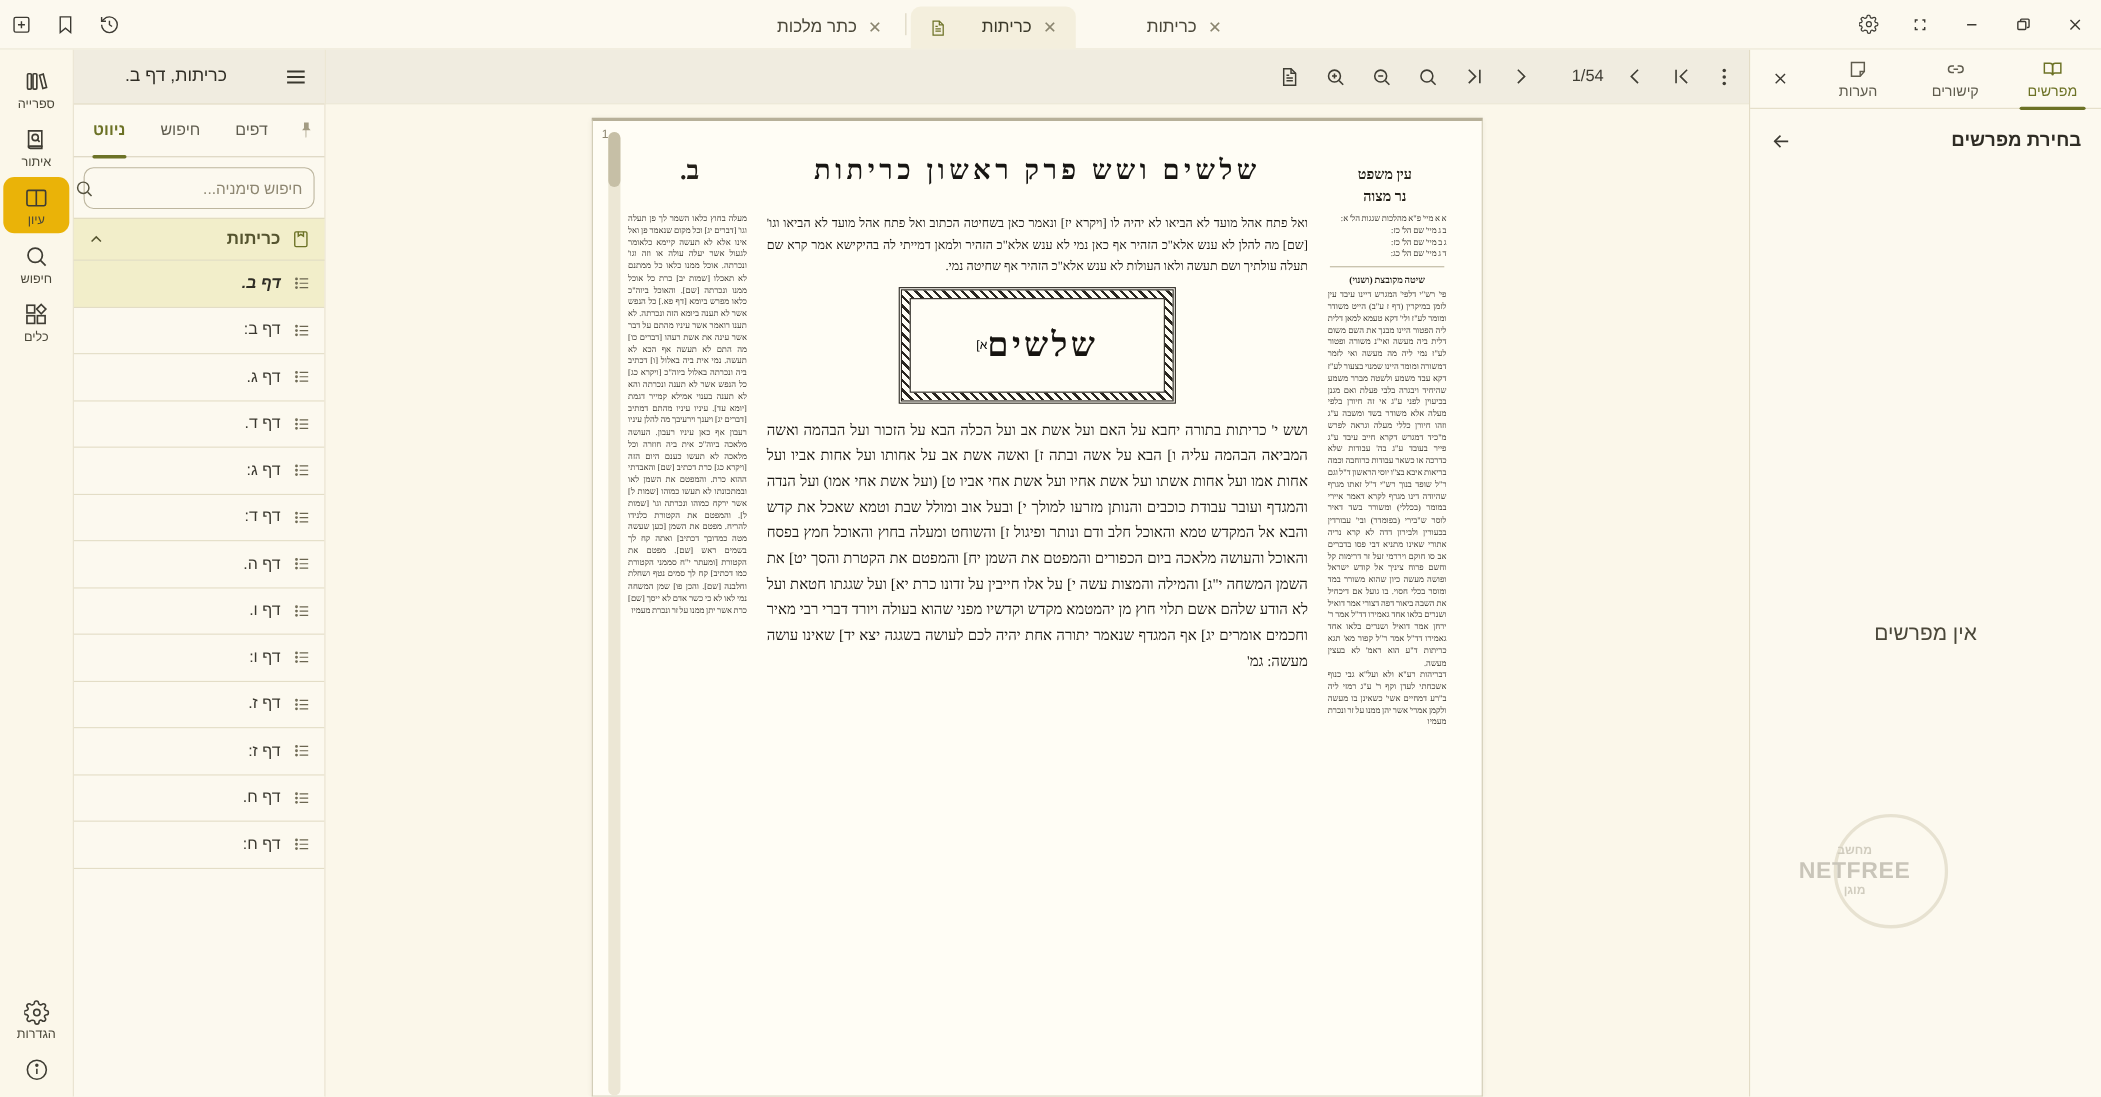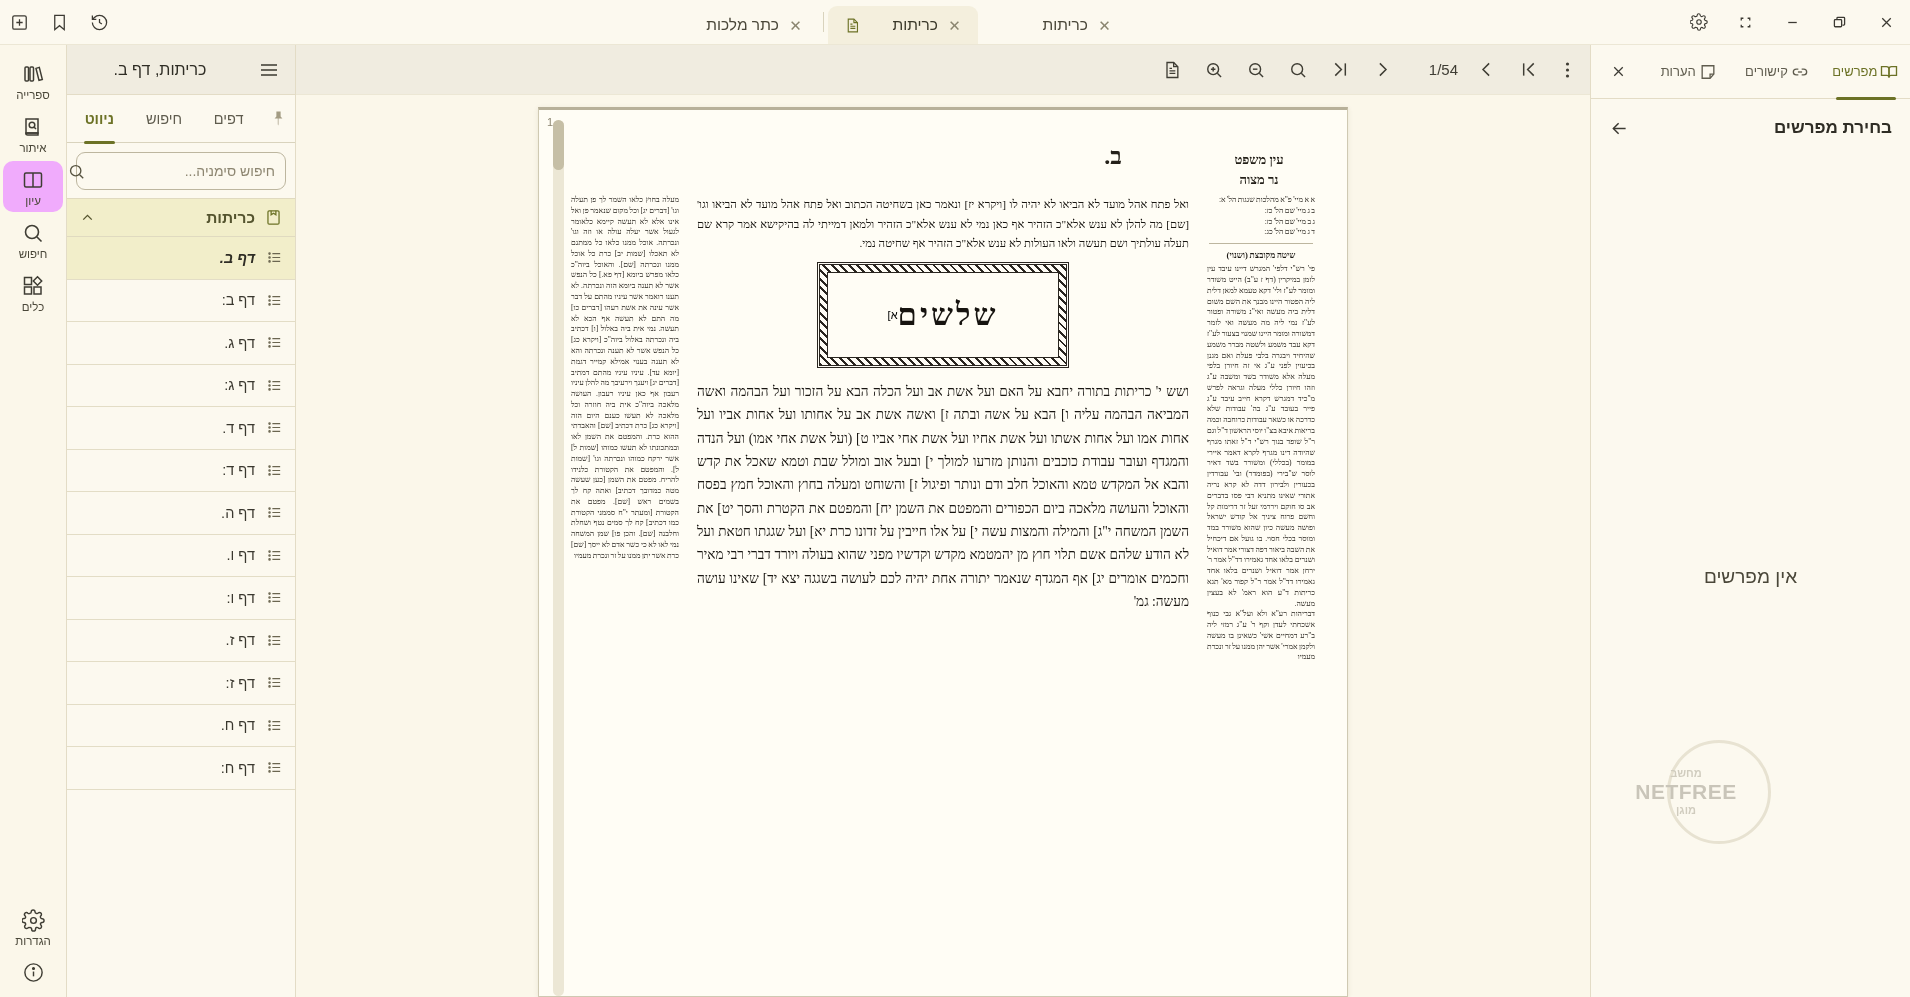--- a/index.html
+++ b/index.html
@@ -68,21 +68,21 @@
     background: #fcf9ef;
     display: flex; flex-direction: column;
     border-left: 1px solid #e3dcc6;
   }
   .lp-tabs {
     height: 54px; display: flex; align-items: center;
     border-bottom: 1px solid #e3dcc6;
     direction: rtl; position: relative;
   }
   .lp-tab {
-    flex: 1; height: 54px; display: flex; flex-direction: row;
+    flex: 1; height: 54px; display: flex; flex-direction: column;
     align-items: center; justify-content: center; gap: 2px;
     cursor: pointer; color: #5f5c4e; font-size: 13px;
     position: relative;
   }
   .lp-tab.active { color: #6c7226; }
   .lp-tab.active::after {
     content: ""; position: absolute; bottom: -1px; left: 16%;
     width: 68%; height: 3px; background: #6c7226; border-radius: 2px;
   }
   .lp-close {
@@ -291,21 +291,21 @@
   .rail {
     width: 66px; min-width: 66px; background: #fbf7ea;
     display: flex; flex-direction: column; align-items: center;
     padding-top: 10px; gap: 2px;
   }
   .rail-item {
     width: 60px; padding: 7px 0 5px; display: flex;
     flex-direction: column; align-items: center; gap: 3px;
     cursor: pointer; border-radius: 10px; color: #3f3d34;
   }
-  .rail-item.active { background: #f0abfc; }
+  .rail-item.active { background: #eab308; }
   .rail-item .r-label { font-size: 11.5px; color: #4a4739; }
   .rail-spacer { flex: 1; }
   .rail-bottom { padding-bottom: 8px; display: flex; flex-direction: column; align-items: center; gap: 2px; }
 </style>
 </head>
 <body>
 
 <div class="titlebar">
   <div class="win-controls">
     <div class="wc-btn" title="סגור">
@@ -501,20 +501,21 @@
 
     <div class="viewer">
       <div class="page">
         <div class="page-num-badge">1</div>
         <div class="page-inner">
           <div class="page-head">
             <div class="ph-side">
               <div>עין משפט</div>
               <div>נר מצוה</div>
             </div>
+            <div class="ph-main">שלשים ושש   פרק ראשון   כריתות</div>
             <div class="ph-side ph-left-col" style="font-size:24px;">ב.</div>
           </div>
 
           <div class="cols">
 
             <div class="col-commentary-right">
               <div class="micro">א א מיי' פ"א מהלכות שגגות הל' א:</div>
               <div class="micro">ב ג מיי' שם הל' כז:</div>
               <div class="micro">ג ב מיי' שם הל' כז:</div>
               <div class="micro">ד ג מיי' שם הל' כג:</div>
@@ -634,32 +635,32 @@
         </div>
         <div class="rp-item">
           <span class="it-icon">
             <svg width="17" height="17" viewBox="0 0 24 24" fill="none" stroke="currentColor" stroke-width="1.6">
               <path d="M9 6.5h11M9 12h11M9 17.5h11"></path>
               <circle cx="5" cy="6.5" r="1"></circle>
               <circle cx="5" cy="12" r="1"></circle>
               <circle cx="5" cy="17.5" r="1"></circle>
             </svg>
           </span>
+          <span class="it-label">דף ד.</span>
+        </div>
+        <div class="rp-item">
+          <span class="it-icon">
+            <svg width="17" height="17" viewBox="0 0 24 24" fill="none" stroke="currentColor" stroke-width="1.6">
+              <path d="M9 6.5h11M9 12h11M9 17.5h11"></path>
+              <circle cx="5" cy="6.5" r="1"></circle>
+              <circle cx="5" cy="12" r="1"></circle>
+              <circle cx="5" cy="17.5" r="1"></circle>
+            </svg>
+          </span>
           <span class="it-label">דף ג:</span>
-        </div>
-        <div class="rp-item">
-          <span class="it-icon">
-            <svg width="17" height="17" viewBox="0 0 24 24" fill="none" stroke="currentColor" stroke-width="1.6">
-              <path d="M9 6.5h11M9 12h11M9 17.5h11"></path>
-              <circle cx="5" cy="6.5" r="1"></circle>
-              <circle cx="5" cy="12" r="1"></circle>
-              <circle cx="5" cy="17.5" r="1"></circle>
-            </svg>
-          </span>
-          <span class="it-label">דף ד.</span>
         </div>
         <div class="rp-item">
           <span class="it-icon">
             <svg width="17" height="17" viewBox="0 0 24 24" fill="none" stroke="currentColor" stroke-width="1.6">
               <path d="M9 6.5h11M9 12h11M9 17.5h11"></path>
               <circle cx="5" cy="6.5" r="1"></circle>
               <circle cx="5" cy="12" r="1"></circle>
               <circle cx="5" cy="17.5" r="1"></circle>
             </svg>
           </span>

